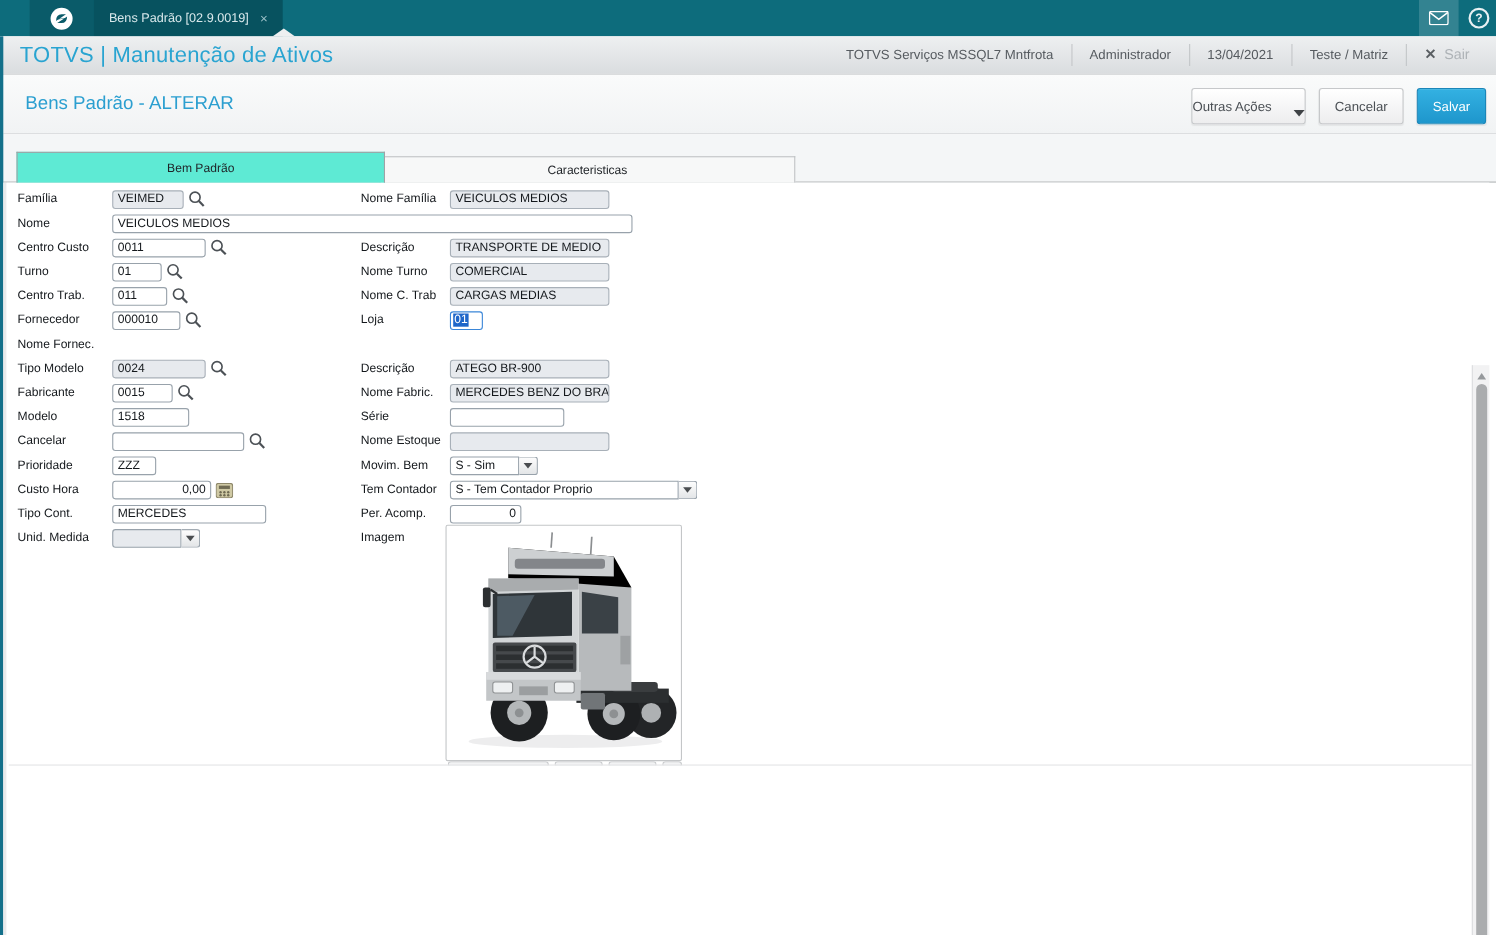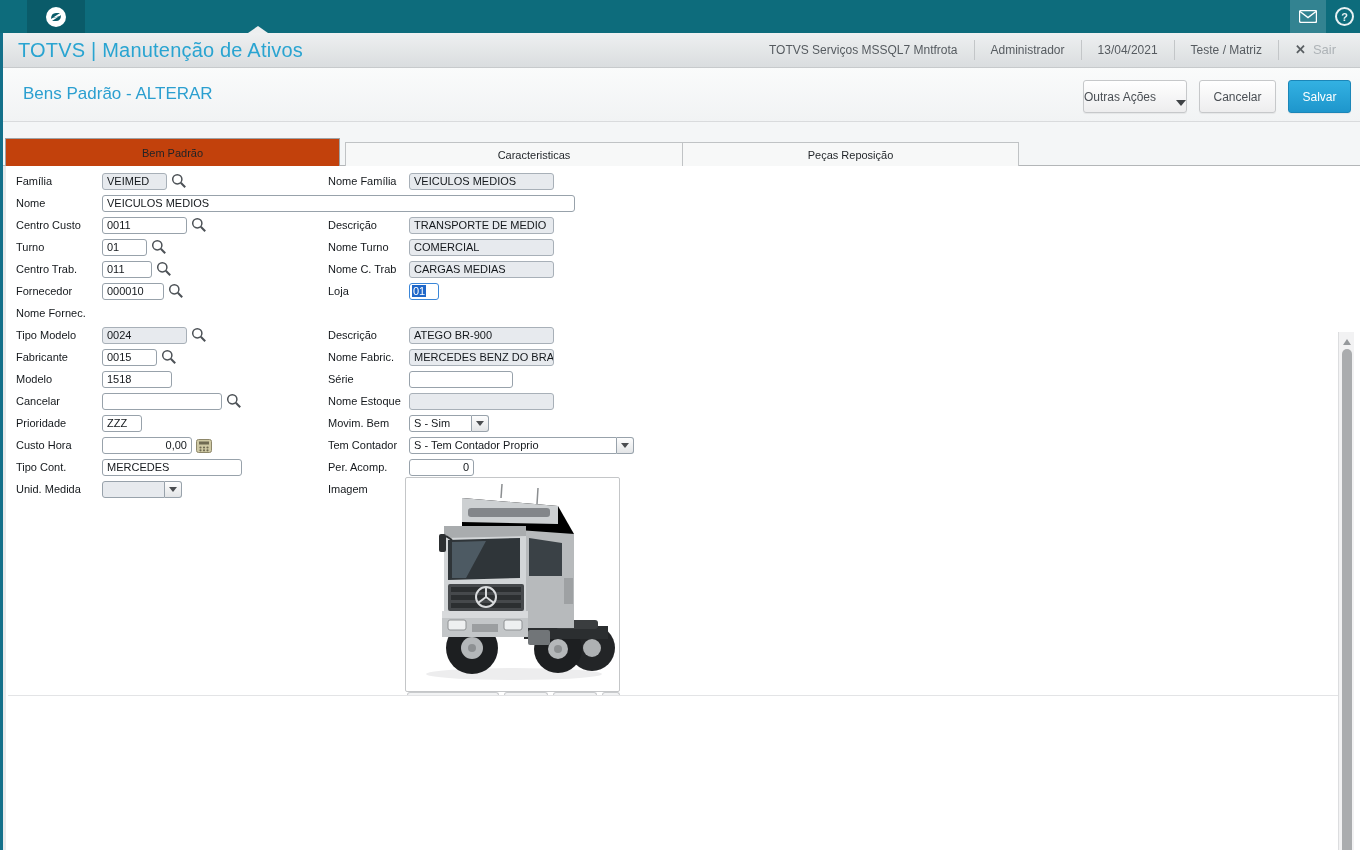--- a/index.html
+++ b/index.html
@@ -49,21 +49,21 @@
                          border-top:6px solid #3f4346; margin-top:12px; }
   .btn-cancel { left:1196px; width:77px; }
   .btn-save { left:1285px; width:63px; background:linear-gradient(#33b1e2,#1e96cc);
               border-color:#1b86b8; color:#fff; }
 
   
   .tabstrip { position:absolute; left:3px; top:122px; width:1357px; height:44px; background:#f4f6f7; }
   .tabstrip-edge { position:absolute; left:0; bottom:0; width:100%; height:1px; background:#b3b6b8; }
   .ftab { position:absolute; bottom:0; font-size:11px; color:#1f2327; text-align:center;
           display:flex; align-items:center; justify-content:center; cursor:pointer; }
-  .ftab-active { left:2px; width:335px; height:28px; background:#c2410c; z-index:3;
+  .ftab-active { left:12px; width:335px; height:28px; background:#5eead4; z-index:3;
                  border:1px solid #9fa3a6; border-bottom:none; }
   .ftab-idle { height:24px; background:#f7f8f8; border:1px solid #c0c3c5; border-bottom:none; z-index:1; }
   .ftab-2 { left:342px; width:378px; }
   .ftab-3 { left:679px; width:337px; }
 
   
   .left-strip { position:absolute; left:0; top:33px; width:3px; height:817px; background:#13708a; }
   .left-gutter { position:absolute; left:3px; top:166px; width:3px; height:684px; background:#e8eaeb; }
 
   
@@ -112,20 +112,24 @@
 </head>
 <body>
 
 <div class="topbar">
   <div class="logo-box">
     <svg width="22" height="22" viewBox="0 0 22 22">
       <circle cx="11" cy="11" r="10" fill="#ffffff"></circle>
       <path d="M6 13 Q6 7 11 7 L15 7 L9 11 Q14 11 16 9 Q16 15 11 15 L7 15 L13 11 Q8 11 6 13 Z" fill="#0a5b69"></path>
     </svg>
   </div>
+  <div class="task-tab">
+    <span class="task-tab-label">Bens Padrão [02.9.0019]</span>
+    <span class="task-tab-close">×</span>
+  </div>
   <div class="tab-caret"></div>
   <div class="mail-box">
     <svg width="18" height="13" viewBox="0 0 18 13">
       <rect x="0.5" y="0.5" width="17" height="12" rx="1.5" fill="none" stroke="#ffffff" stroke-width="1.4"></rect>
       <path d="M1 1.5 L9 7.5 L17 1.5" fill="none" stroke="#ffffff" stroke-width="1.4"></path>
     </svg>
   </div>
   <div class="help-cir">?</div>
 </div>
 
@@ -149,21 +153,20 @@
     <span>Outras Ações</span>
     <span class="drop-tri"></span>
   </div>
   <div class="btn btn-cancel">Cancelar</div>
   <div class="btn btn-save">Salvar</div>
 </div>
 
 <div class="tabstrip">
   <div class="tabstrip-edge"></div>
   <div class="ftab ftab-idle ftab-2">Caracteristicas</div>
-  <div class="ftab ftab-idle ftab-3">Peças Reposição</div>
   <div class="ftab ftab-active">Bem Padrão</div>
 </div>
 
 <div class="left-strip"></div>
 <div class="left-gutter"></div>
 
 <div class="panel">
 
   <div class="lbl" style="left:10px;top:9px">Família</div>
   <div class="ipt dis" style="left:96px;top:7px;width:65px">VEIMED</div>

